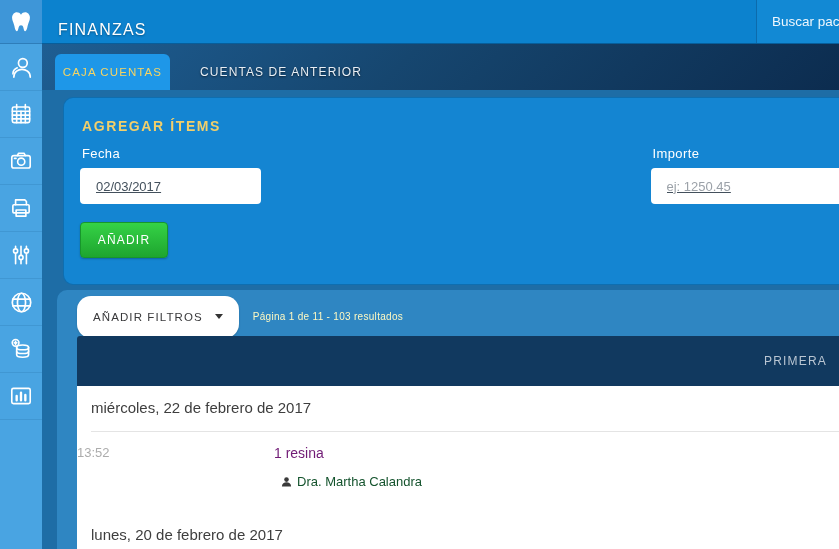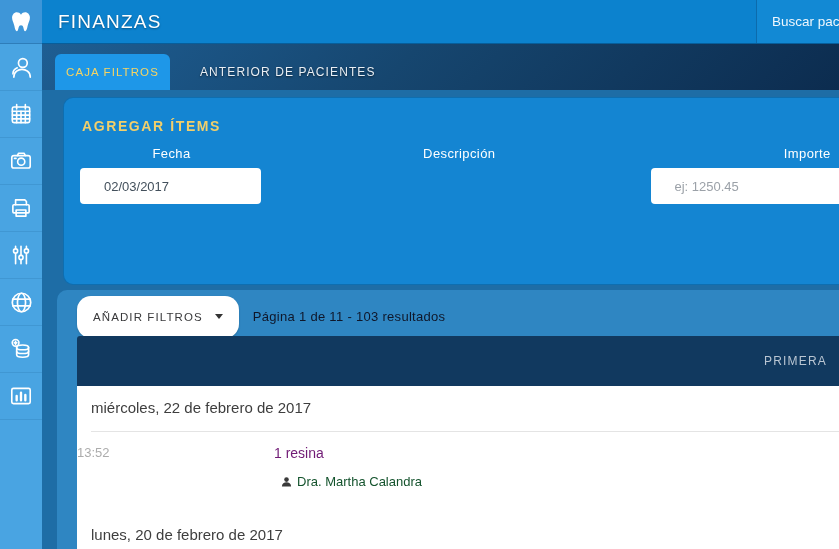--- a/index.html
+++ b/index.html
@@ -11,22 +11,22 @@
     background:#49A4E2; z-index:30; }
   .side-logo { height:44px; background:#3E96D8; display:flex; align-items:center;
     justify-content:center; border-bottom:1px solid rgba(0,50,90,.25); }
   .side-item { height:47px; display:flex; align-items:center; justify-content:center;
     border-bottom:1px solid rgba(0,60,110,.12); }
   .icn { stroke:#fff; fill:none; stroke-width:1.5; stroke-linecap:round; stroke-linejoin:round; }
 
   
   .header { position:absolute; left:42px; top:0; width:797px; height:44px;
     background:#0C82CE; z-index:20; border-bottom:1px solid rgba(0,30,60,.35); }
-  .header-title { position:absolute; left:16px; top:0; line-height:43px; color:#FFFFFF;
-    font-size:19px; letter-spacing:1.2px; text-shadow:0 1px 2px rgba(0,0,0,.35); }
+  .header-title { position:absolute; left:16px; top:8px; line-height:43px; color:#FFFFFF;
+    font-size:16px; letter-spacing:1.2px; text-shadow:0 1px 2px rgba(0,0,0,.35); }
   .header-search { position:absolute; left:714px; top:0; width:300px; height:43px;
     background:#1289D4; border-left:1px solid rgba(0,40,80,.3); cursor:pointer; }
   .header-search span { display:block; padding-left:15px; line-height:43px;
     color:#EFF7FD; font-size:13.5px; }
 
   
   .tabbar { position:absolute; left:42px; top:44px; width:797px; height:46px;
     background:linear-gradient(135deg,#1E5E93 0%, #16466F 45%, #0C2C4F 100%); z-index:15; }
   .tab { display:inline-block; cursor:pointer; }
   .tab-active { position:absolute; left:13px; top:10px; width:115px; height:36px;
@@ -42,42 +42,42 @@
 
   
   .panel-form { position:absolute; left:12px; top:7px; width:900px; height:188px;
     background:#1485D2; border:1px solid rgba(0,50,90,.28); border-radius:10px; }
   .form-title { margin:20px 0 0 18px; color:#F2CF6B; font-size:14px;
     letter-spacing:1.6px; font-weight:bold; }
   .form-row { display:flex; margin:12px 0 0 16px; }
   .f-col1 { width:186px; margin-right:22px; }
   .f-col2 { width:360px; margin-right:17px; }
   .f-col3 { width:320px; }
-  .f-label { color:#FFFFFF; font-size:13px; margin:0 0 7px 2px; letter-spacing:.4px;text-align:center; }
+  .f-label { color:#FFFFFF; font-size:13px; margin:0 0 7px 2px; letter-spacing:.4px; }
   .f-input { width:100%; height:36px; border:none; border-radius:4px; background:#FFFFFF;
-    padding:0 24px; font-size:13px; color:#43505C; outline:none;
-    font-family:"Liberation Sans", sans-serif; }
+    padding:0 16px; font-size:13px; color:#43505C; outline:none;
+    font-family:"Liberation Sans", sans-serif;text-decoration:underline; }
   .f-input::placeholder { color:#9BA1A8; }
   .btn-add { margin:18px 0 0 16px; width:88px; height:36px; border-radius:4px;
     border:1px solid #17962B; background:linear-gradient(#35D246,#1EA52F);
     color:#fff; font-size:12px; letter-spacing:1.2px; cursor:pointer;
     box-shadow:0 1px 2px rgba(0,0,0,.25); font-family:"Liberation Sans", sans-serif; }
 
   
   .panel-list { position:absolute; left:6px; top:200px; width:950px; height:420px;
     background:#2F86C2; border-radius:10px 10px 0 0; }
   .filters-row { display:flex; align-items:center; padding:13px 0 0 20px; height:40px; }
   .btn-filters { height:42px; border:none; border-radius:14px; background:#FFFFFF;
     padding:0 16px; font-size:11.5px; letter-spacing:1.1px; color:#39393B;
     display:flex; align-items:center; cursor:pointer; box-shadow:0 1px 2px rgba(0,0,0,.18);
     font-family:"Liberation Sans", sans-serif; }
   .caret { display:inline-block; width:0; height:0; margin-left:12px;
     border-left:4.5px solid transparent; border-right:4.5px solid transparent;
     border-top:5.5px solid #333; }
-  .page-summary { margin-left:14px; color:#0f172a; font-size:13px; letter-spacing:.3px; }
+  .page-summary { margin-left:14px; color:#fef9c3; font-size:10px; letter-spacing:.3px; }
 
   
   .table { margin:6px 0 0 20px; width:940px; }
   .table-head { position:relative; height:50px; background:#11395F;
     border-radius:3px 3px 0 0; }
   .pag-links { position:absolute; left:687px; top:0; height:50px;
     display:flex; align-items:center; gap:17px; white-space:nowrap; }
   .pag-link { color:#B9C5D2; font-size:12px; letter-spacing:1.2px; cursor:pointer; }
   .table-body { background:#FFFFFF; min-height:330px; padding-bottom:10px; }
   .group-date { padding:13px 0 0 14px; color:#3E3E3E; font-size:15px; }
@@ -160,41 +160,41 @@
 </div>
 
 <div class="header">
   <div class="header-title">FINANZAS</div>
   <div class="header-search">
     <span>Buscar pacientes</span>
   </div>
 </div>
 
 <div class="tabbar">
-  <div class="tab tab-active">CAJA FILTROS</div>
-  <div class="tab tab-idle">ANTERIOR DE PACIENTES</div>
+  <div class="tab tab-active">CAJA CUENTAS</div>
+  <div class="tab tab-idle">CUENTAS DE ANTERIOR</div>
 </div>
 
 <div class="content">
 
   <div class="panel-form">
     <div class="form-title">AGREGAR ÍTEMS</div>
     <div class="form-row">
       <div class="f-col1">
         <div class="f-label">Fecha</div>
         <input class="f-input" type="text" value="02/03/2017" style="">
       </div>
       <div class="f-col2">
-        <div class="f-label">Descripción</div>
       </div>
       <div class="f-col3">
         <div class="f-label">Importe</div>
         <input class="f-input" type="text" placeholder="ej: 1250.45" style="">
       </div>
     </div>
+    <button class="btn-add">AÑADIR</button>
   </div>
 
   <div class="panel-list">
     <div class="filters-row">
       <button class="btn-filters">
         <span>AÑADIR FILTROS</span>
         <span class="caret"></span>
       </button>
       <span class="page-summary">Página 1 de 11 - 103 resultados</span>
     </div>

